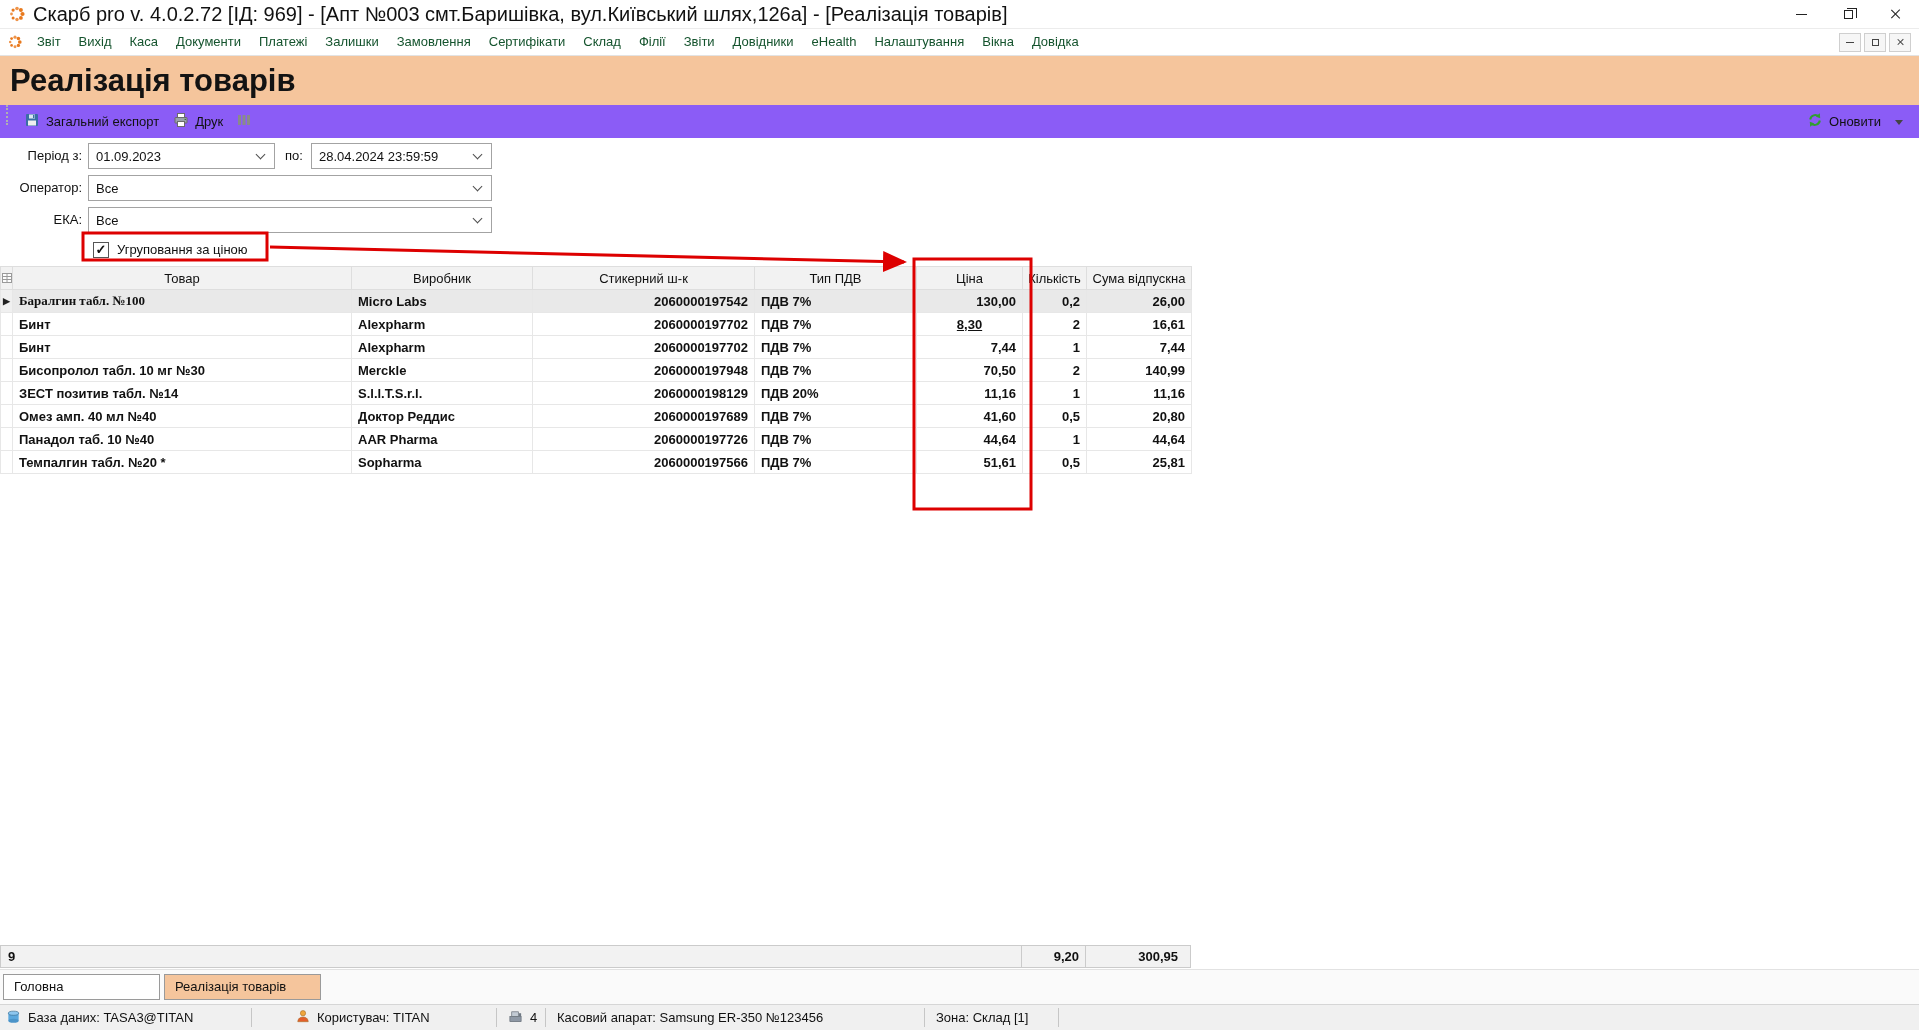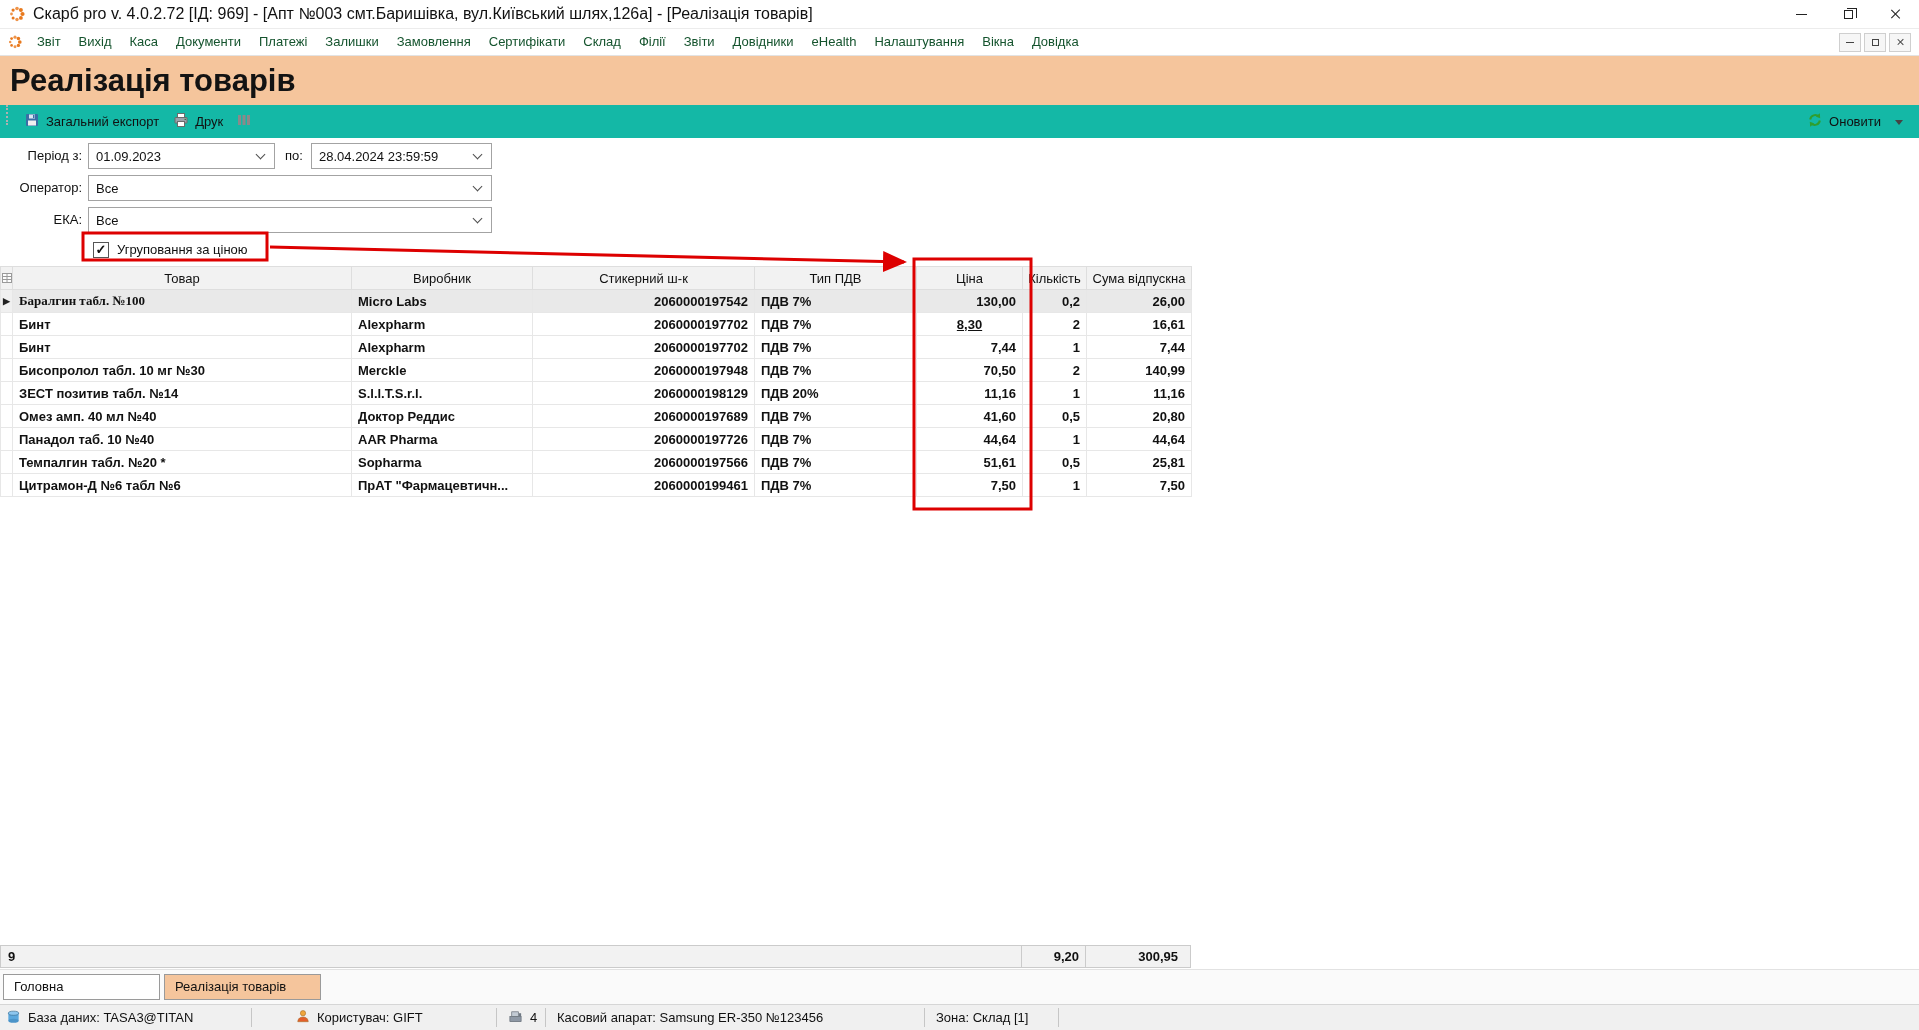--- a/index.html
+++ b/index.html
@@ -4,21 +4,21 @@
 <style>
   * { margin:0; padding:0; box-sizing:border-box; }
   html,body { background:#fff; }
   body { font-family:"Liberation Sans", sans-serif; overflow:hidden; }
   .screen { position:relative; width:1919px; height:1030px; background:#fff; overflow:hidden; }
 
   
   .titlebar { position:absolute; top:0; left:0; right:0; height:29px; background:#fff;
               display:flex; align-items:center; border-bottom:1px solid #ececec; }
   .titlebar .app-icon { margin:0 8px 0 9px; display:flex; }
-  .titlebar .title-text { font-size:16px; color:#111; white-space:nowrap; }
+  .titlebar .title-text { font-size:20px; color:#111; white-space:nowrap; }
   .win-controls { margin-left:auto; display:flex; height:100%; }
   .win-btn { width:47px; display:flex; align-items:center; justify-content:center; }
   .glyph-min { width:11px; height:1px; background:#222; }
   .glyph-restore { width:9px; height:9px; border:1px solid #222; position:relative; background:#fff; }
   .glyph-restore::before { content:""; position:absolute; left:2px; top:-3px; width:9px; height:9px;
                            border:1px solid #222; border-left:none; border-bottom:none; }
   .glyph-close { position:relative; width:12px; height:12px; }
   .glyph-close::before, .glyph-close::after { content:""; position:absolute; left:5.5px; top:0; width:1.4px; height:12px; background:#222; }
   .glyph-close::before { transform:rotate(45deg); }
   .glyph-close::after  { transform:rotate(-45deg); }
@@ -37,21 +37,21 @@
   .mdi-close::before, .mdi-close::after { content:""; position:absolute; left:3.5px; top:0; width:1.2px; height:8px; background:#444; }
   .mdi-close::before { transform:rotate(45deg); }
   .mdi-close::after  { transform:rotate(-45deg); }
 
   
   .pageheader { position:absolute; top:56px; left:0; right:0; height:49px; background:#f5c59c;
                 display:flex; align-items:center; }
   .page-title { font-size:31px; font-weight:700; color:#131313; padding-left:10px; }
 
   
-  .toolbar { position:absolute; top:105px; left:0; right:0; height:33px; background:#14b8a6;
+  .toolbar { position:absolute; top:105px; left:0; right:0; height:33px; background:#8b5cf6;
              display:flex; }
   .tb-grip { width:0; height:20px; border-left:2px dotted #b0b0b0; margin:0 9px 0 6px; }
   .tb-btn { display:flex; align-items:center; gap:6px; padding:4px 7px; font-size:13px; color:#111; white-space:nowrap; }
   .tb-right { margin-left:auto; display:flex; align-items:center; gap:7px; margin-right:16px; }
   .caret-down { width:0; height:0; border:4px solid transparent; border-top:5px solid #444; margin-top:5px; }
 
   
   .filters { position:absolute; top:138px; left:0; width:760px; height:128px; }
   .f-label { position:absolute; font-size:13px; color:#111; line-height:26px; text-align:right; white-space:nowrap; }
   .combo { position:absolute; height:26px; border:1px solid #a3a3a3; background:#fff;
@@ -364,30 +364,20 @@
           <tr>
             <td class="sel-cell"></td>
             <td style="text-align: left;">Темпалгин табл. №20 *</td>
             <td style="text-align: left; margin-left: 48px;">Sopharma</td>
             <td style="text-align: right;">2060000197566</td>
             <td style="text-align: left;">ПДВ 7%</td>
             <td style="text-align: right;">51,61</td>
             <td style="text-align: right;">0,5</td>
             <td style="text-align: right;">25,81</td>
           </tr>
-          <tr>
-            <td class="sel-cell"></td>
-            <td style="text-align: left;">Цитрамон-Д №6 табл №6</td>
-            <td style="text-align: left;">ПрАТ "Фармацевтичн...</td>
-            <td style="text-align: right;">2060000199461</td>
-            <td style="text-align: left;">ПДВ 7%</td>
-            <td style="text-align: right;">7,50</td>
-            <td style="text-align: right;">1</td>
-            <td style="text-align: right;">7,50</td>
-          </tr>
         </tbody>
     </table>
   </div>
 
   <div class="summary">
     <div class="s-cell s-count">9</div>
     <div class="s-cell s-qty">9,20</div>
     <div class="s-cell s-sum">300,95</div>
   </div>
 
@@ -408,21 +398,21 @@
       <span>База даних: TASA3@TITAN</span>
     </div>
     <div class="sb-sep" style="left:251px"></div>
     <div class="sb-item" style="left:296px">
       <span>
         <svg width="14" height="14" viewBox="0 0 16 16">
           <circle cx="8" cy="4.8" r="3" fill="#f0a63c" stroke="#a9702a" stroke-width="0.7"></circle>
           <path d="M2 14.5 a6 5.4 0 0 1 12 0 z" fill="#e45f2b" stroke="#a9702a" stroke-width="0.7"></path>
         </svg>
       </span>
-      <span>Користувач: GIFT</span>
+      <span>Користувач: TITAN</span>
     </div>
     <div class="sb-sep" style="left:496px"></div>
     <div class="sb-item" style="left:508px">
       <span>
         <svg width="15" height="15" viewBox="0 0 16 16">
           <rect x="2" y="8" width="12" height="5.5" fill="#8e98a5" stroke="#5d6670" stroke-width="0.7"></rect>
           <rect x="4" y="3" width="7" height="5" fill="#c3cbd4" stroke="#5d6670" stroke-width="0.7"></rect>
           <rect x="11.5" y="4.5" width="2.5" height="3.5" fill="#6f7984"></rect>
         </svg>
       </span>

